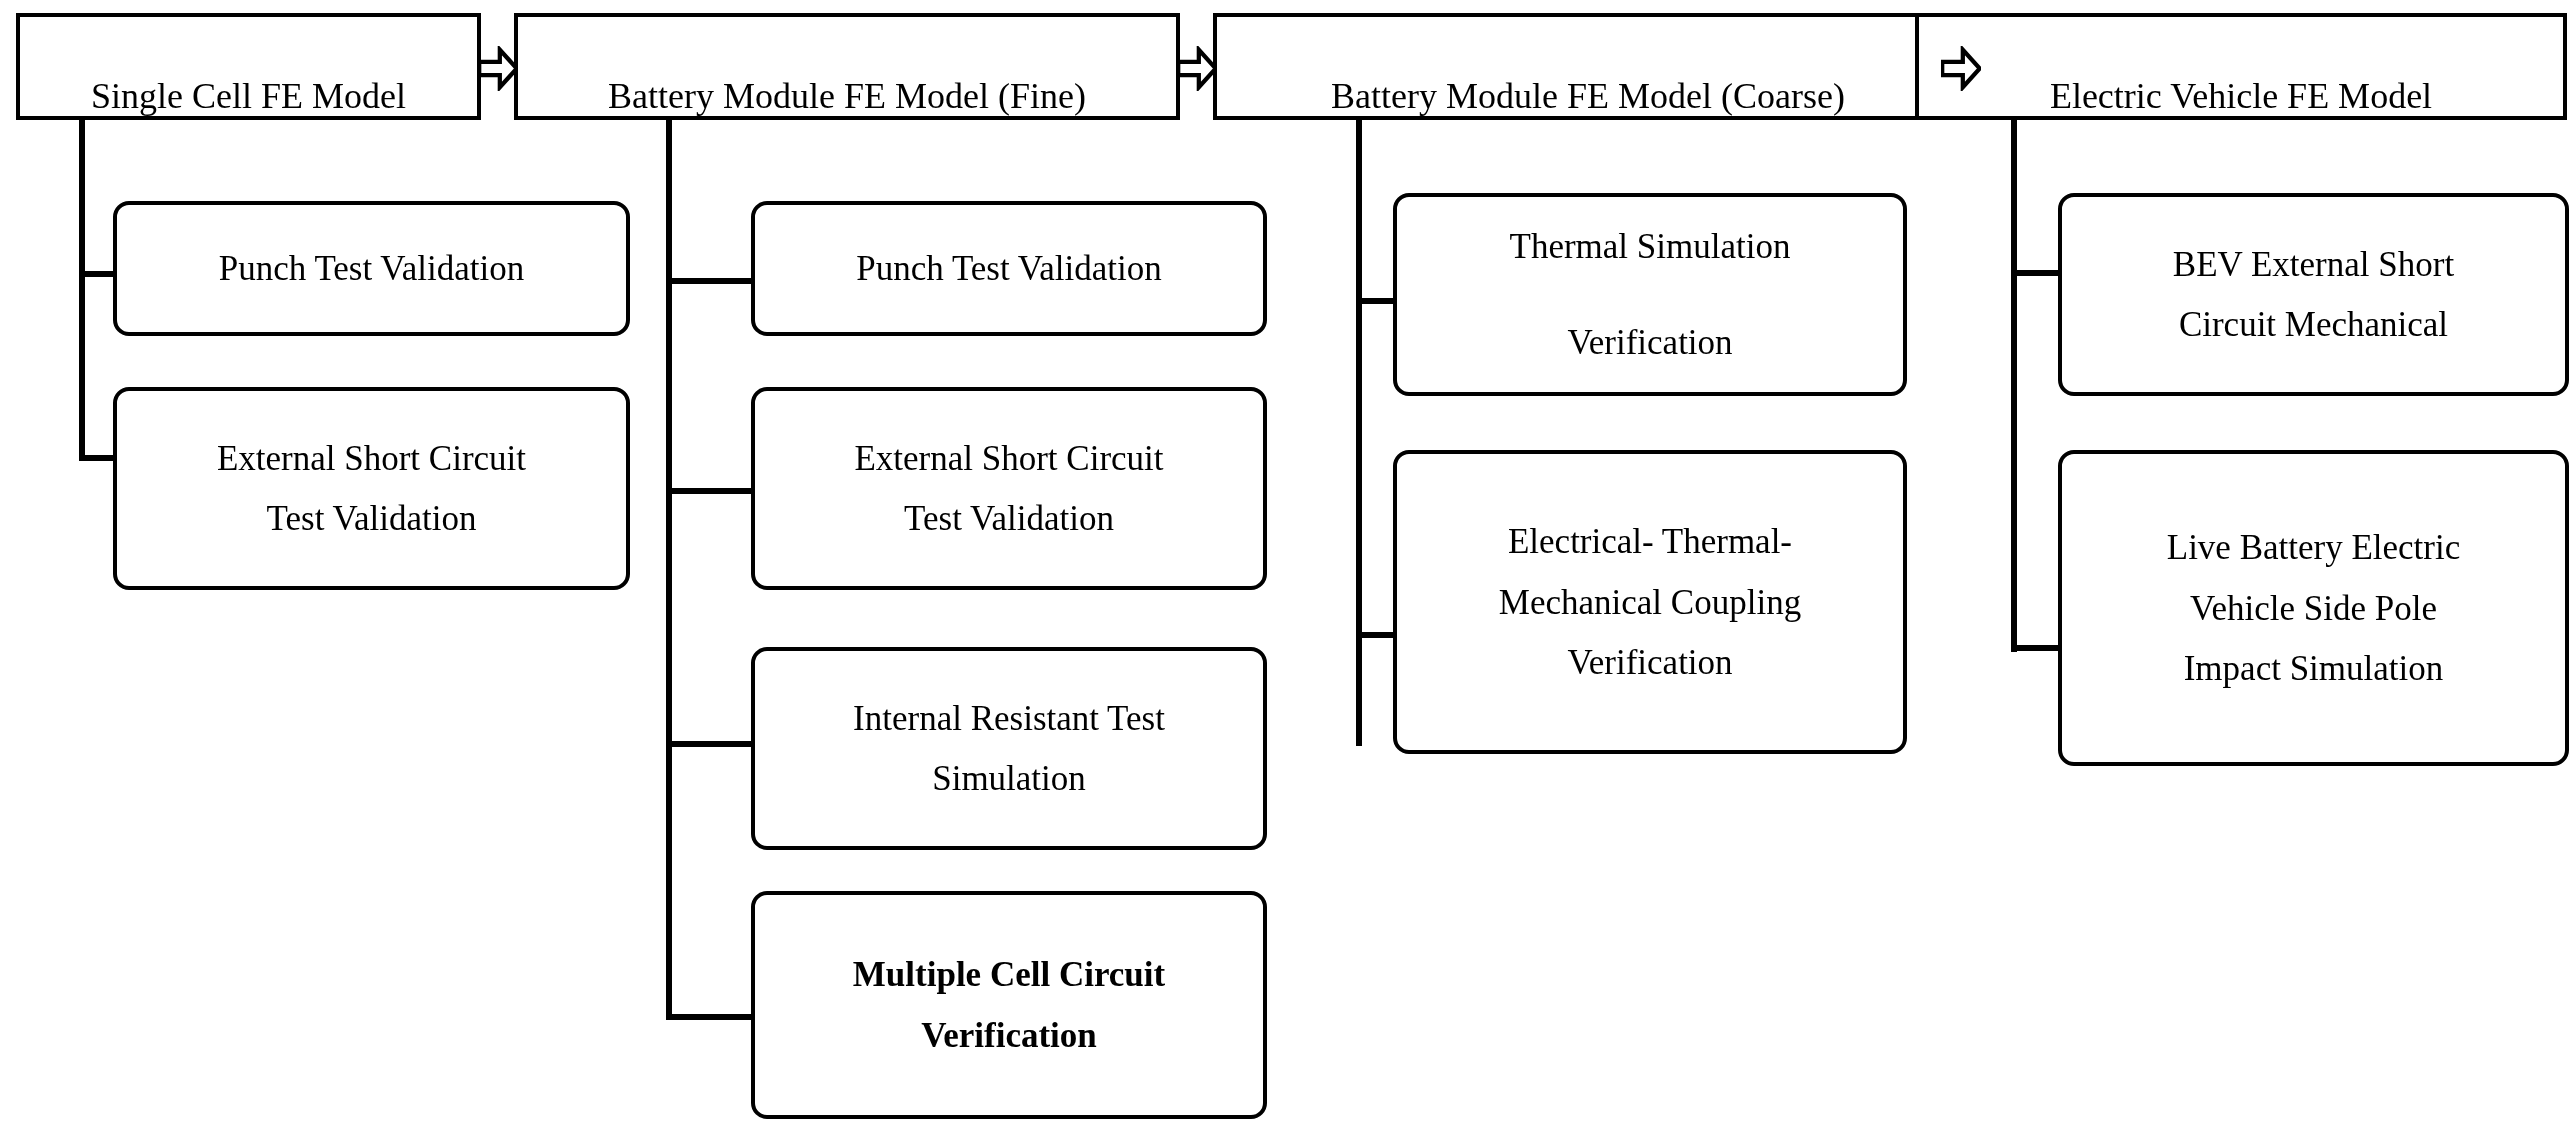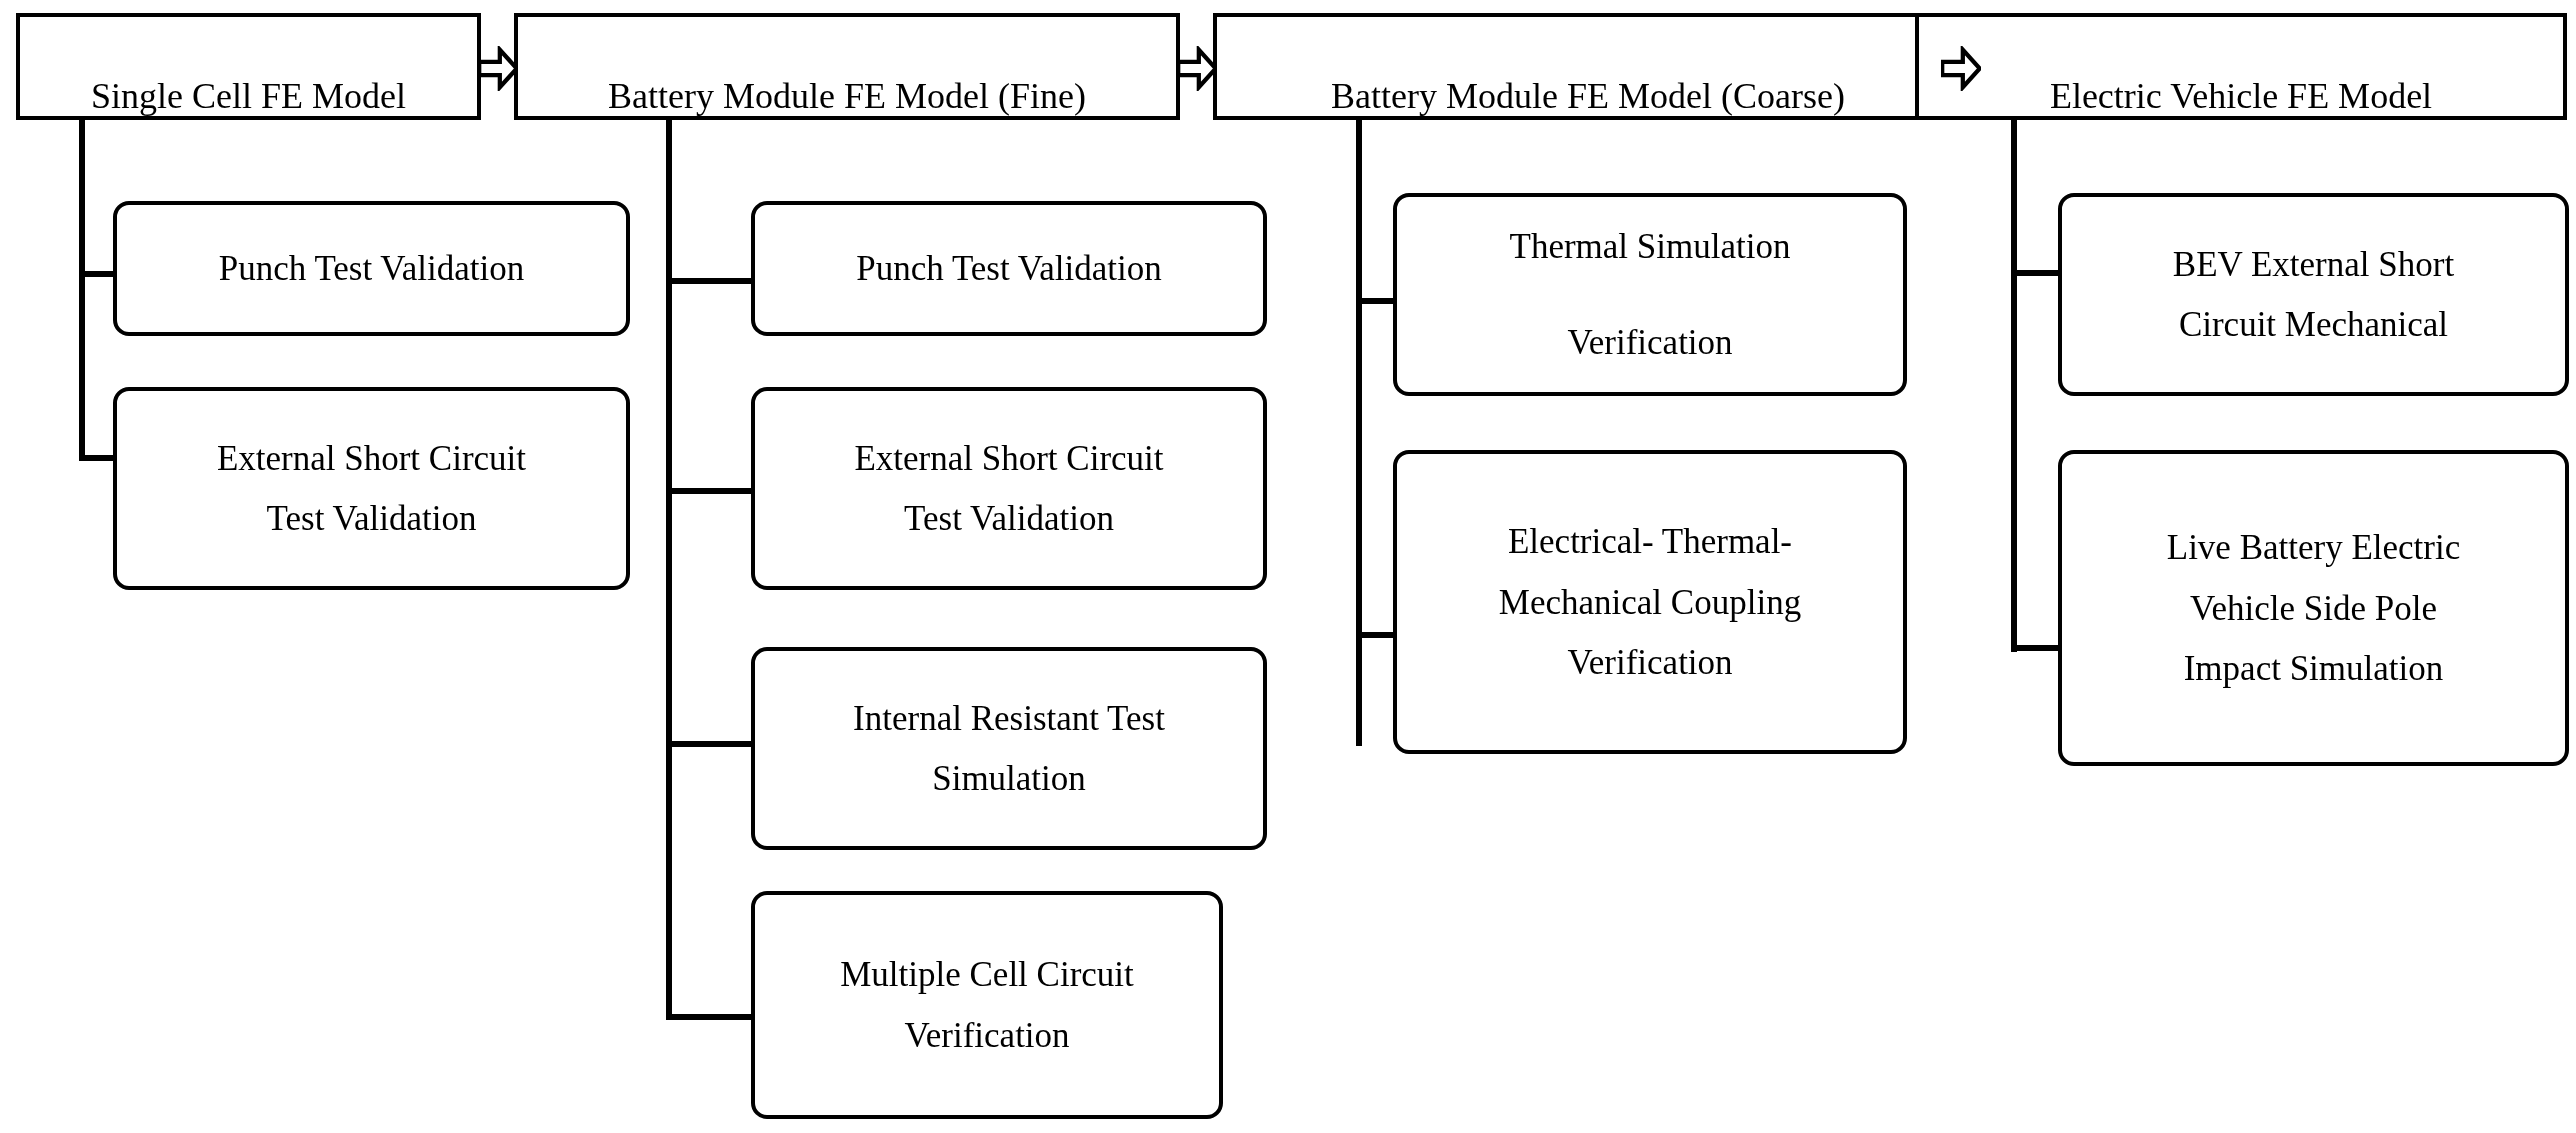--- a/index.html
+++ b/index.html
@@ -120,21 +120,21 @@
   <div class="child-box" style="left:751px;top:387px;width:516px;height:203px;">
     <div class="cl">External Short Circuit</div>
     <div class="cl">Test Validation</div>
   </div>
 
   <div class="child-box" style="left:751px;top:647px;width:516px;height:203px;">
     <div class="cl">Internal Resistant Test</div>
     <div class="cl">Simulation</div>
   </div>
 
-  <div class="child-box" style="left:751px;top:891px;width:472px;height:228px;">
+  <div class="child-box" style="left:751px;top:891px;width:516px;height:228px;font-weight:bold;">
     <div class="cl">Multiple Cell Circuit</div>
     <div class="cl">Verification</div>
   </div>
 
   <div class="vline" style="left:1356px;top:117px;height:629px;"></div>
   <div class="hstub" style="left:1356px;top:298px;width:41px;"></div>
   <div class="hstub" style="left:1356px;top:632px;width:41px;"></div>
 
   <div class="child-box" style="left:1393px;top:193px;width:514px;height:203px;gap:36px;">
     <div class="cl">Thermal Simulation</div>

